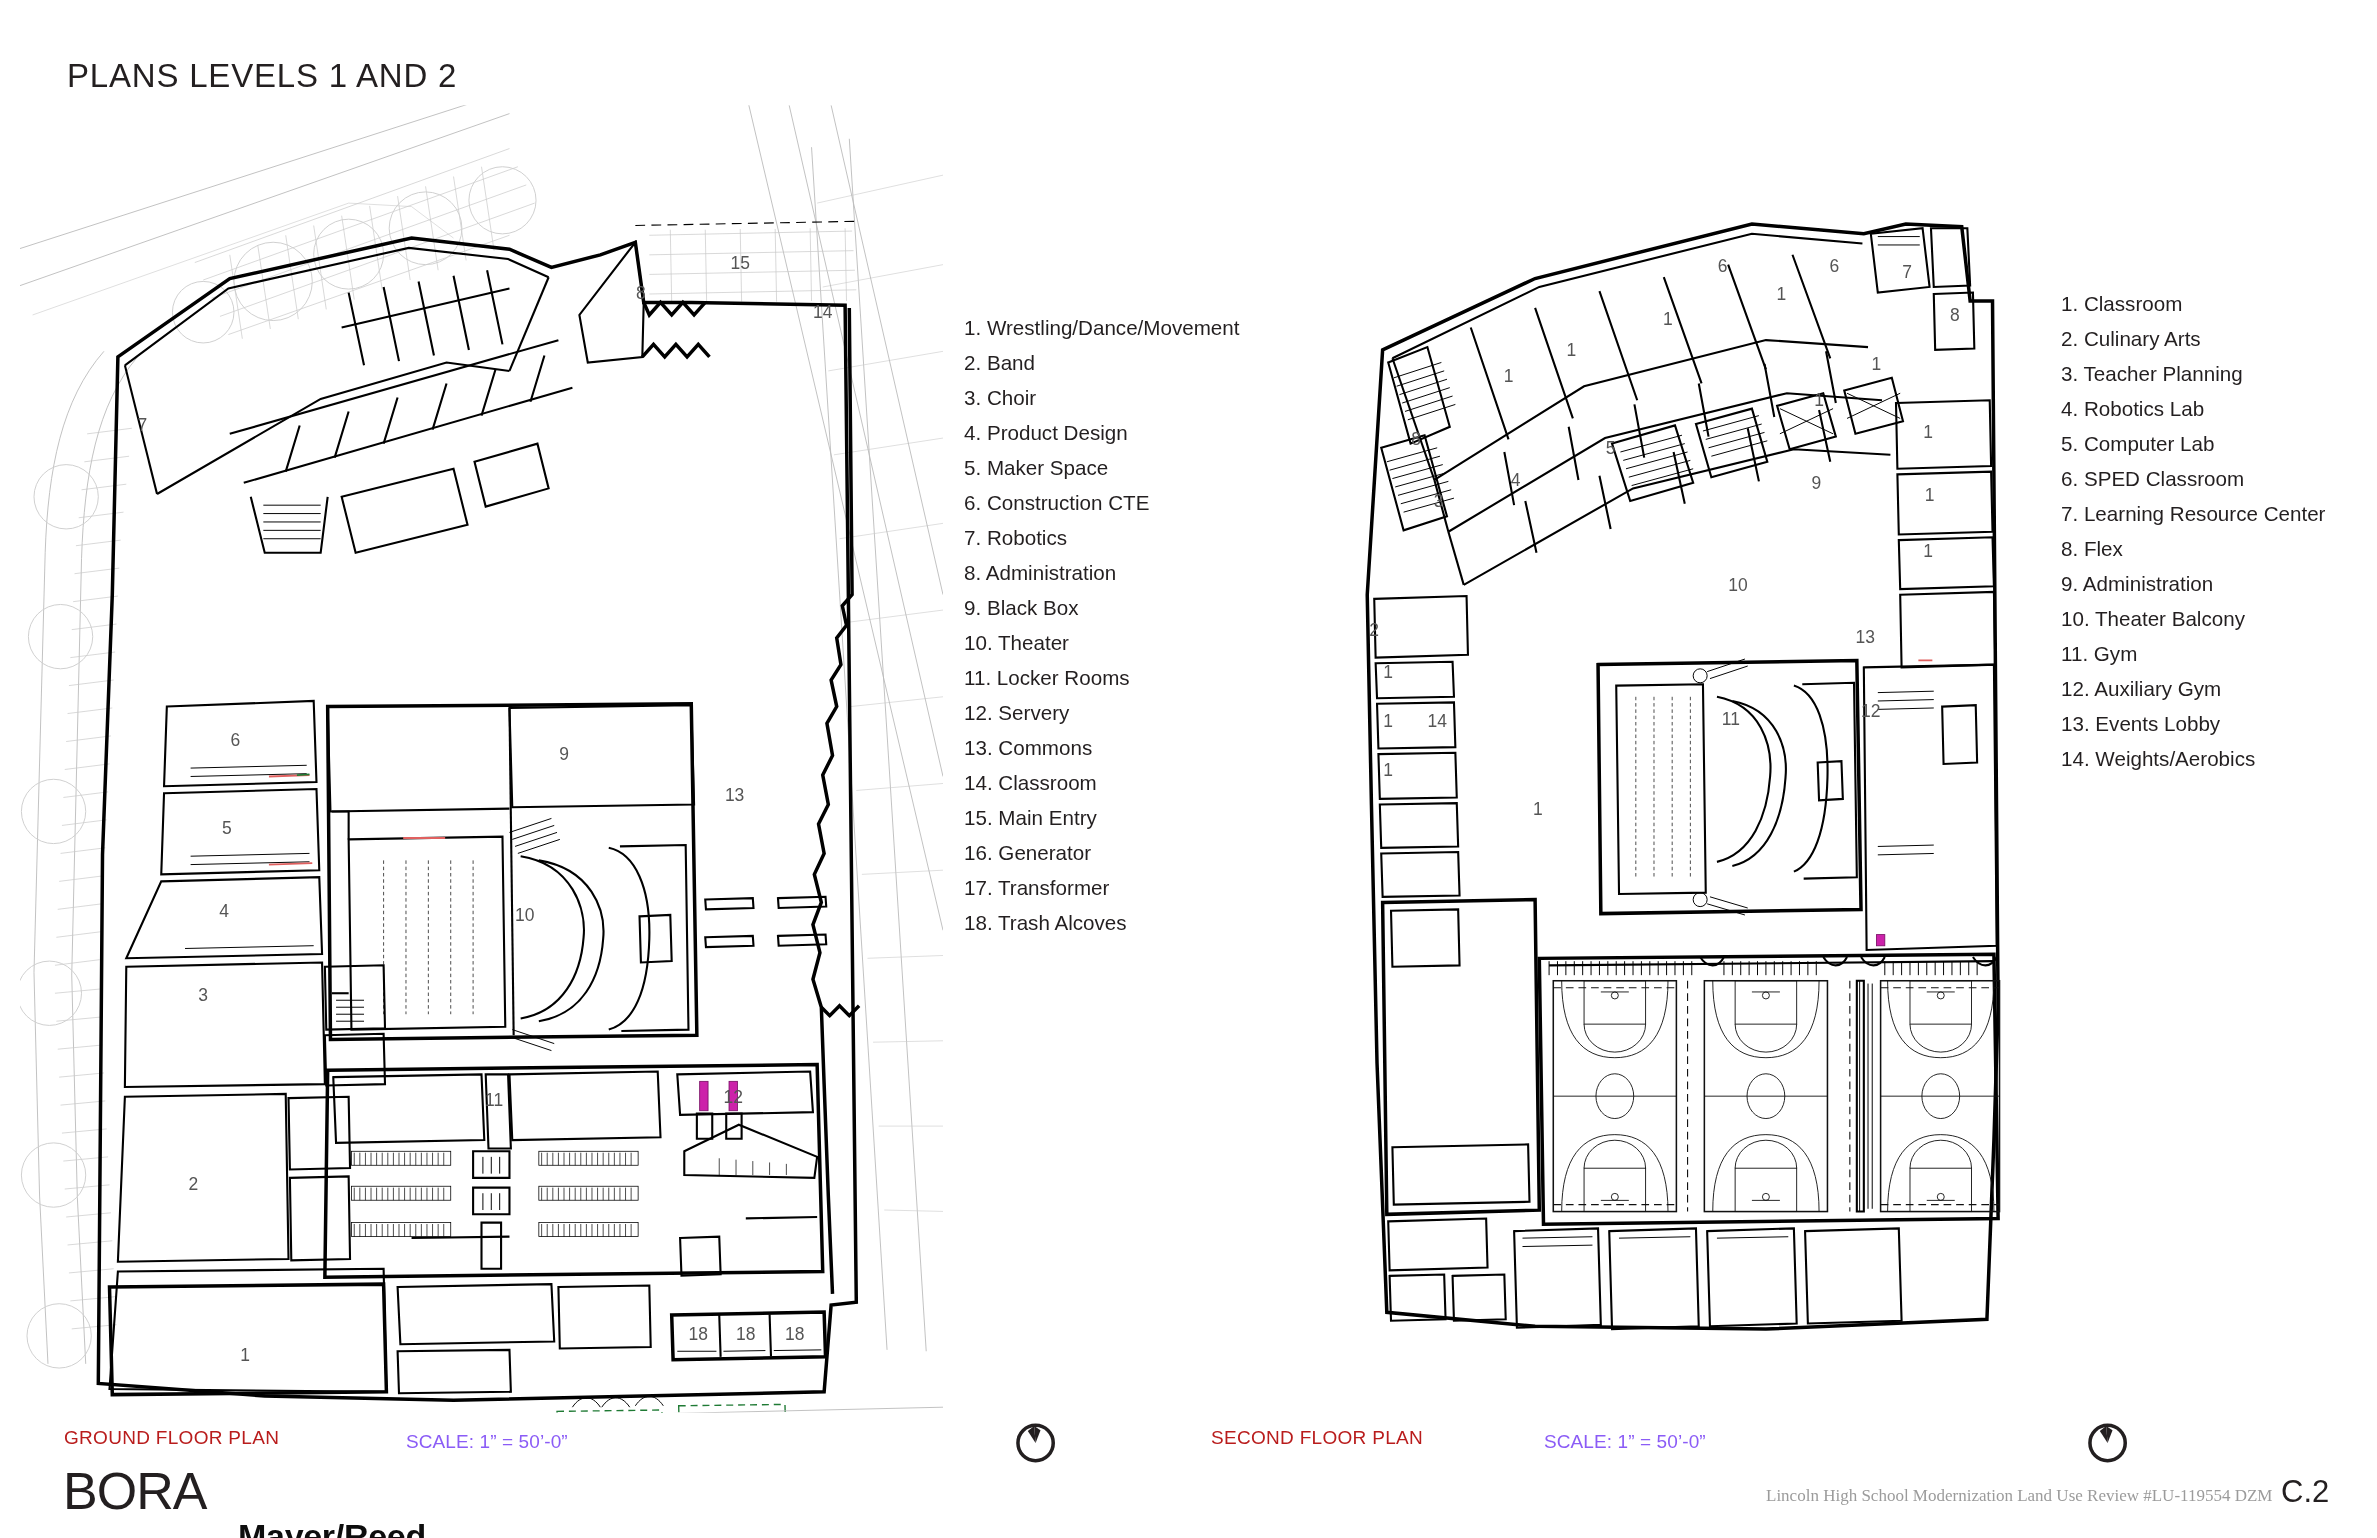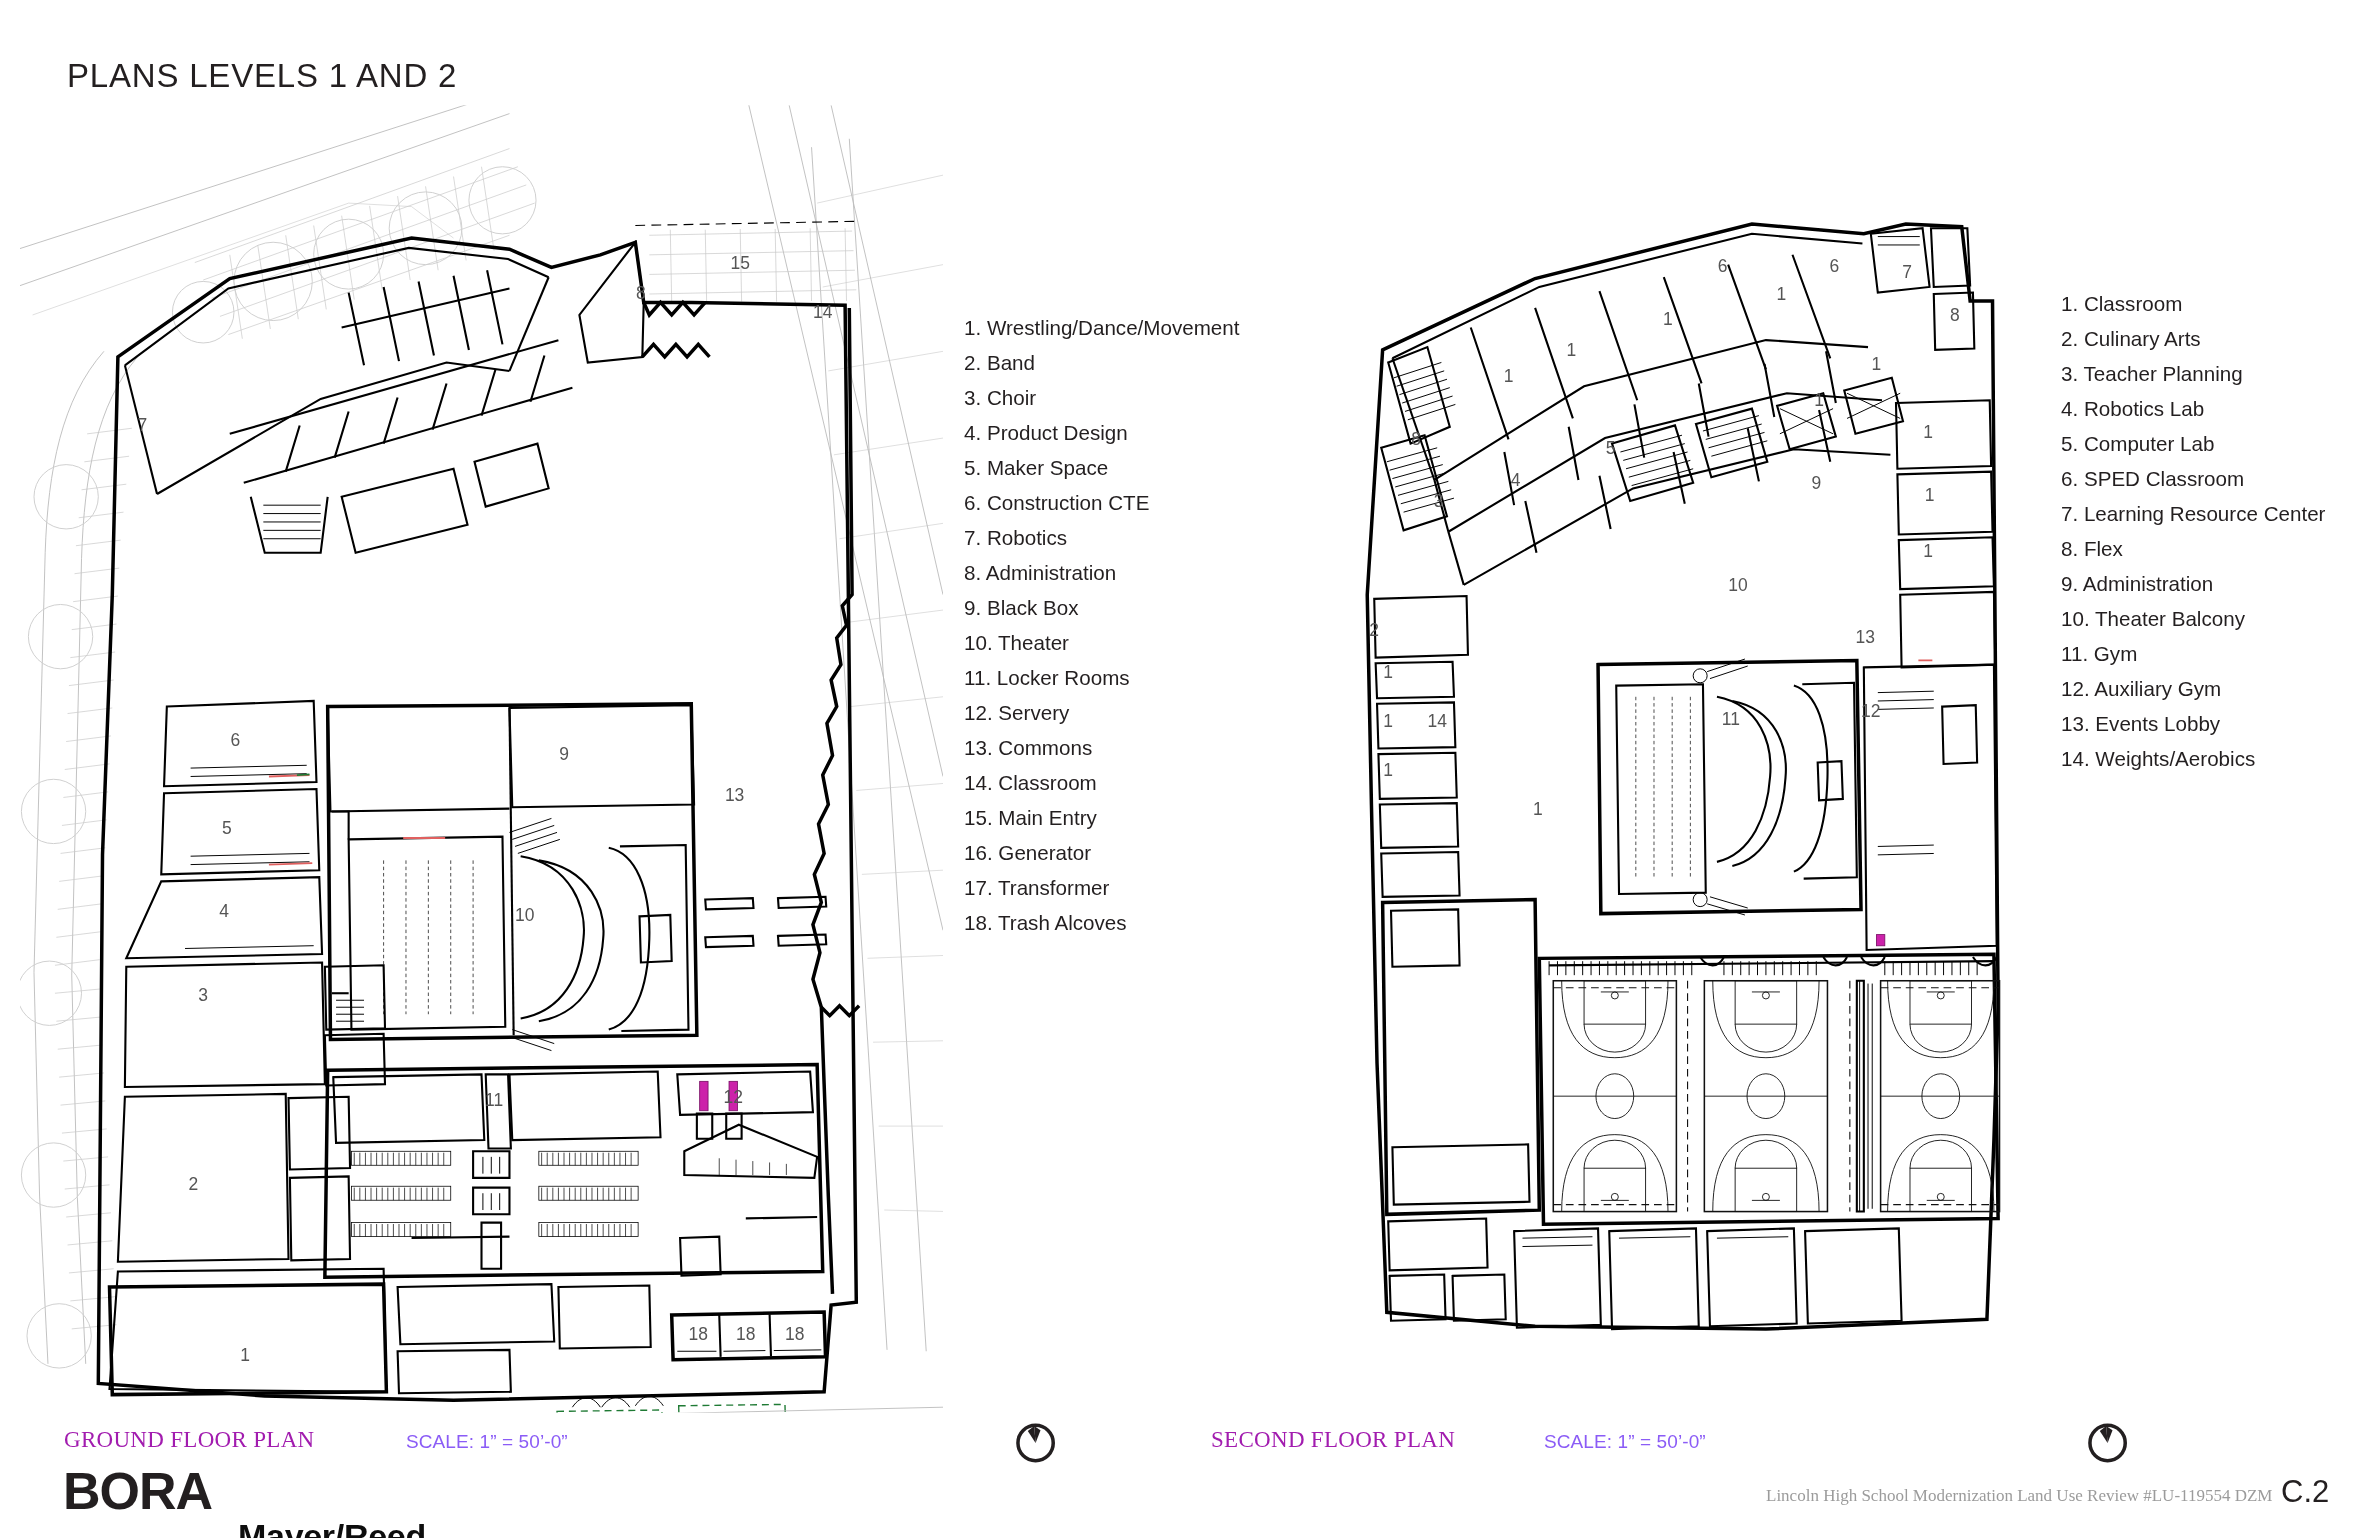--- a/index.html
+++ b/index.html
@@ -41,25 +41,24 @@
     color: #231f20;
     white-space: nowrap;
   }
   #legend-ground { left: 964px; top: 286px; margin-top: 24px; }
   #legend-second { left: 2061px; top: 286px; }
   .legend .legend-row { display: block; }
 
   
   .plan-caption {
     position: absolute;
-    font-size: 23px;
+    font-size: 19px;
     letter-spacing: 0.3px;
-    color: #a21caf;
+    color: #b91c1c;
     white-space: nowrap;
-    font-family: Liberation Serif, serif;
   }
   .plan-scale {
     position: absolute;
     font-size: 19px;
     letter-spacing: 0.1px;
     color: #8b5cf6;
     white-space: nowrap;
   }
   #caption-ground { left: 64px; top: 1427px; }
   #scale-ground   { left: 406px; top: 1431px; }
@@ -69,21 +68,21 @@
   
   .north-arrow { position: absolute; width: 48px; height: 48px; }
   #north-ground { left: 1013px; top: 1419px; }
   #north-second { left: 2085px; top: 1419px; }
 
   
   #logo-bora {
     position: absolute;
     left: 63px; top: 1465px;
     font-size: 52px;
-    font-weight: 700;
+    font-weight: 400;
     letter-spacing: -1px;
     color: #231f20;
     line-height: 1;
     font-family: "Liberation Sans", sans-serif;
   }
   #logo-mayerreed {
     position: absolute;
     left: 238px; top: 1519px;
     font-size: 34px;
     font-weight: 700;

